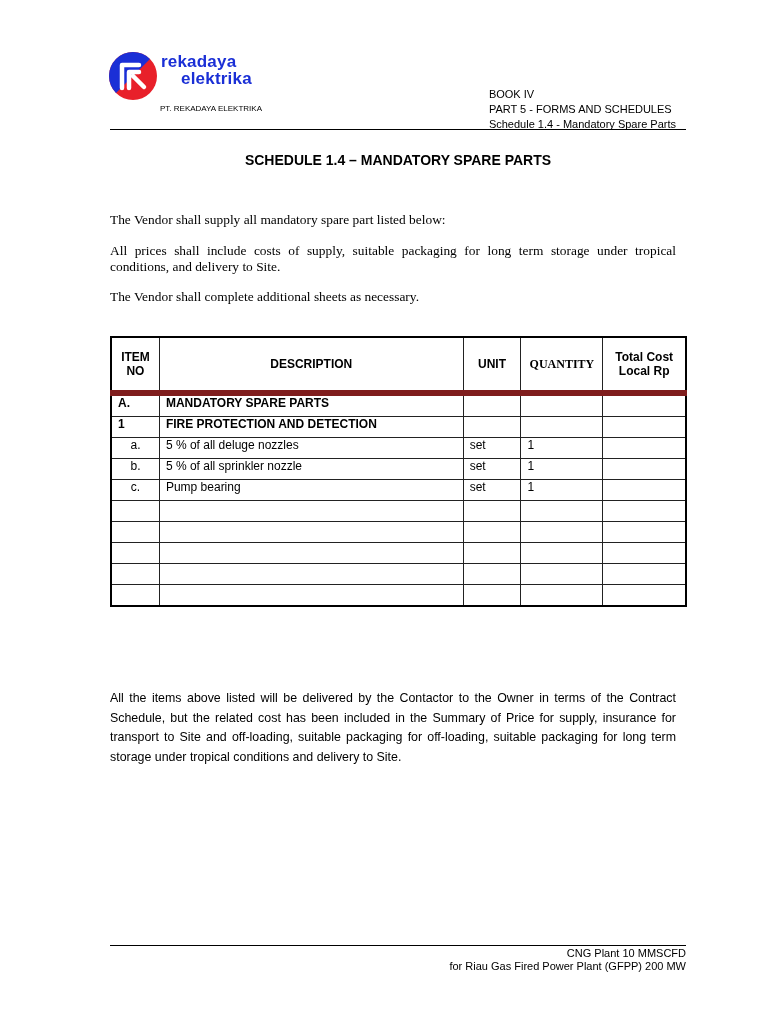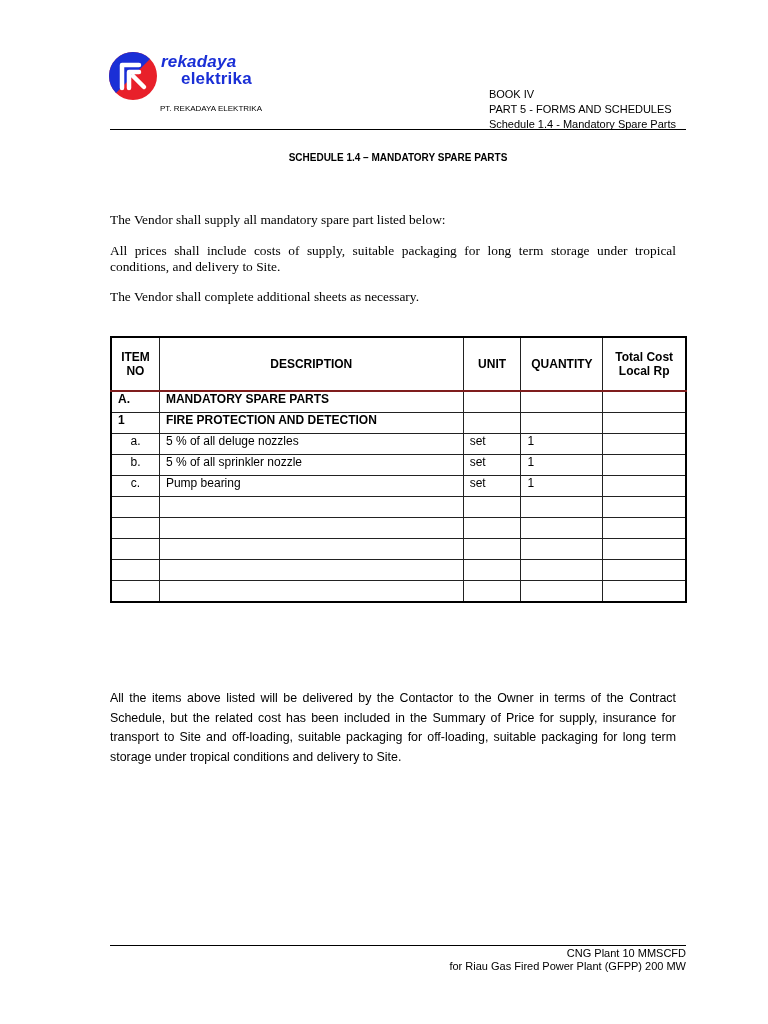--- a/index.html
+++ b/index.html
@@ -1,40 +1,40 @@
 <!DOCTYPE html>
 <html><head>
   <meta charset="utf-8">
   <style>
     html, body { margin: 0; padding: 0; background: #ffffff; }
     body { width: 768px; height: 1024px; position: relative; overflow: hidden;
            font-family: "Liberation Sans", sans-serif; color: #000; }
     .logo-mark { position: absolute; left: 109px; top: 52px; width: 48px; height: 48px; }
     .logo-text { position: absolute; left: 161px; top: 53px; color: #1a2fd6; font-weight: bold;
                  font-size: 17px; line-height: 17px; letter-spacing: 0.2px; }
-    .logo-text .l1 { display: block; font-style: italic; }
+    .logo-text .l1 { display: block; }
     .logo-text .l2 { display: block; padding-left: 20px; }
     .company { position: absolute; left: 160px; top: 104px; font-size: 8px; }
     .header-right { position: absolute; right: 92px; top: 87px; text-align: left; font-size: 11px; line-height: 15px; }
     .header-rule { position: absolute; left: 110px; right: 82px; top: 129px; border-top: 1px solid #000; }
     .doc-title { position: absolute; left: 110px; right: 82px; top: 152px; text-align: center;
-                 font-weight: bold; font-size: 10px; }
+                 font-weight: bold; font-size: 14px; }
     .para { position: absolute; left: 110px; width: 566px; font-size: 13.4px; line-height: 16px; text-align: justify; font-family: Liberation Serif, serif; }
     .p1 { top: 212px; }
     .p2 { top: 243px; }
     .p3 { top: 289px; }
     table.spares { position: absolute; left: 110px; top: 336px; width: 577px; border-collapse: collapse;
                    font-size: 12px; border: 2px solid #000; }
     table.spares td, table.spares th { border: 1px solid #222; padding: 0 6px; vertical-align: top; }
     table.spares th { font-weight: bold; text-align: center; vertical-align: middle; height: 52px; line-height: 14px; }
-    table.spares thead tr { border-bottom: 2px solid #7f1d1d; }
+    table.spares thead tr { border-bottom: 6px solid #7f1d1d; }
     .c-item { width: 35px; }
     .c-desc { width: 293px; }
     .c-unit { width: 45px; border-radius: 10px; }
-    .c-qty { width: 69px; }
+    .c-qty { width: 69px; font-family: Liberation Serif, serif; }
     .c-cost { width: 70px; }
     tr.r td { height: 20px; line-height: 15px; }
     tr.r-tall td { height: 47px; line-height: 14px; }
     td.bold { font-weight: bold; }
     td.sub-label { text-align: center; }
     td.justify { text-align: justify; text-align-last: left; }
     .closing { position: absolute; left: 110px; width: 566px; top: 689px; font-size: 12.4px; line-height: 19.5px;
                text-align: justify; }
     .footer-rule { position: absolute; left: 110px; right: 82px; top: 945px; border-top: 1px solid #000; }
     .footer-text { position: absolute; right: 82px; top: 947px; text-align: right; font-size: 11px; line-height: 13px; }

